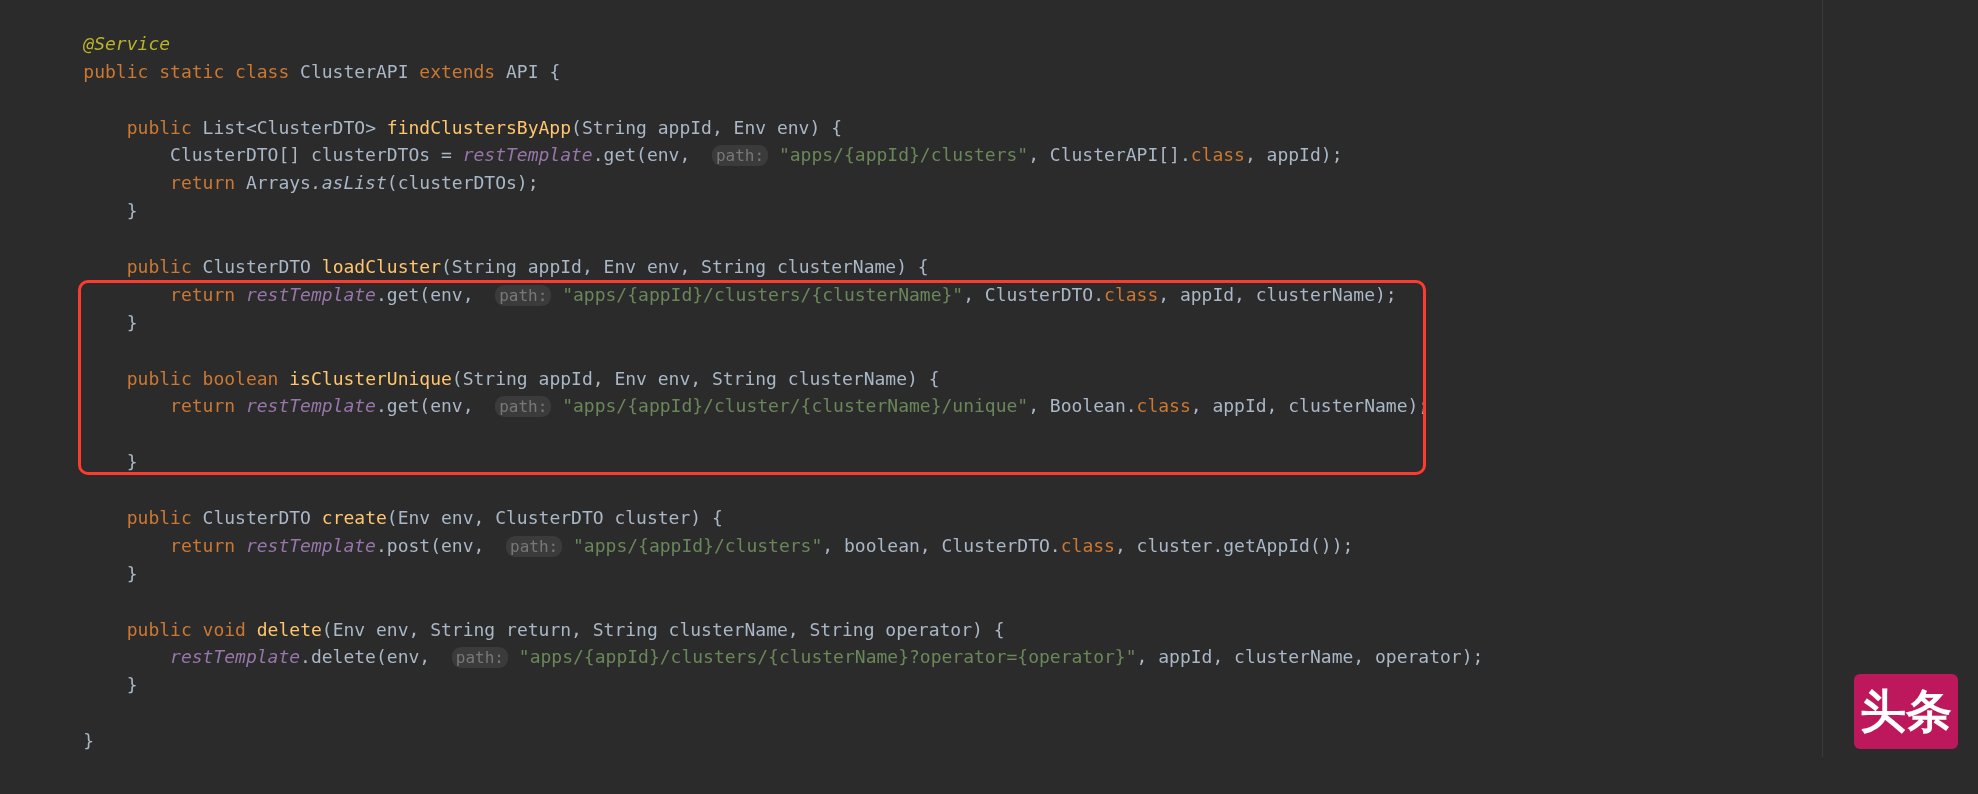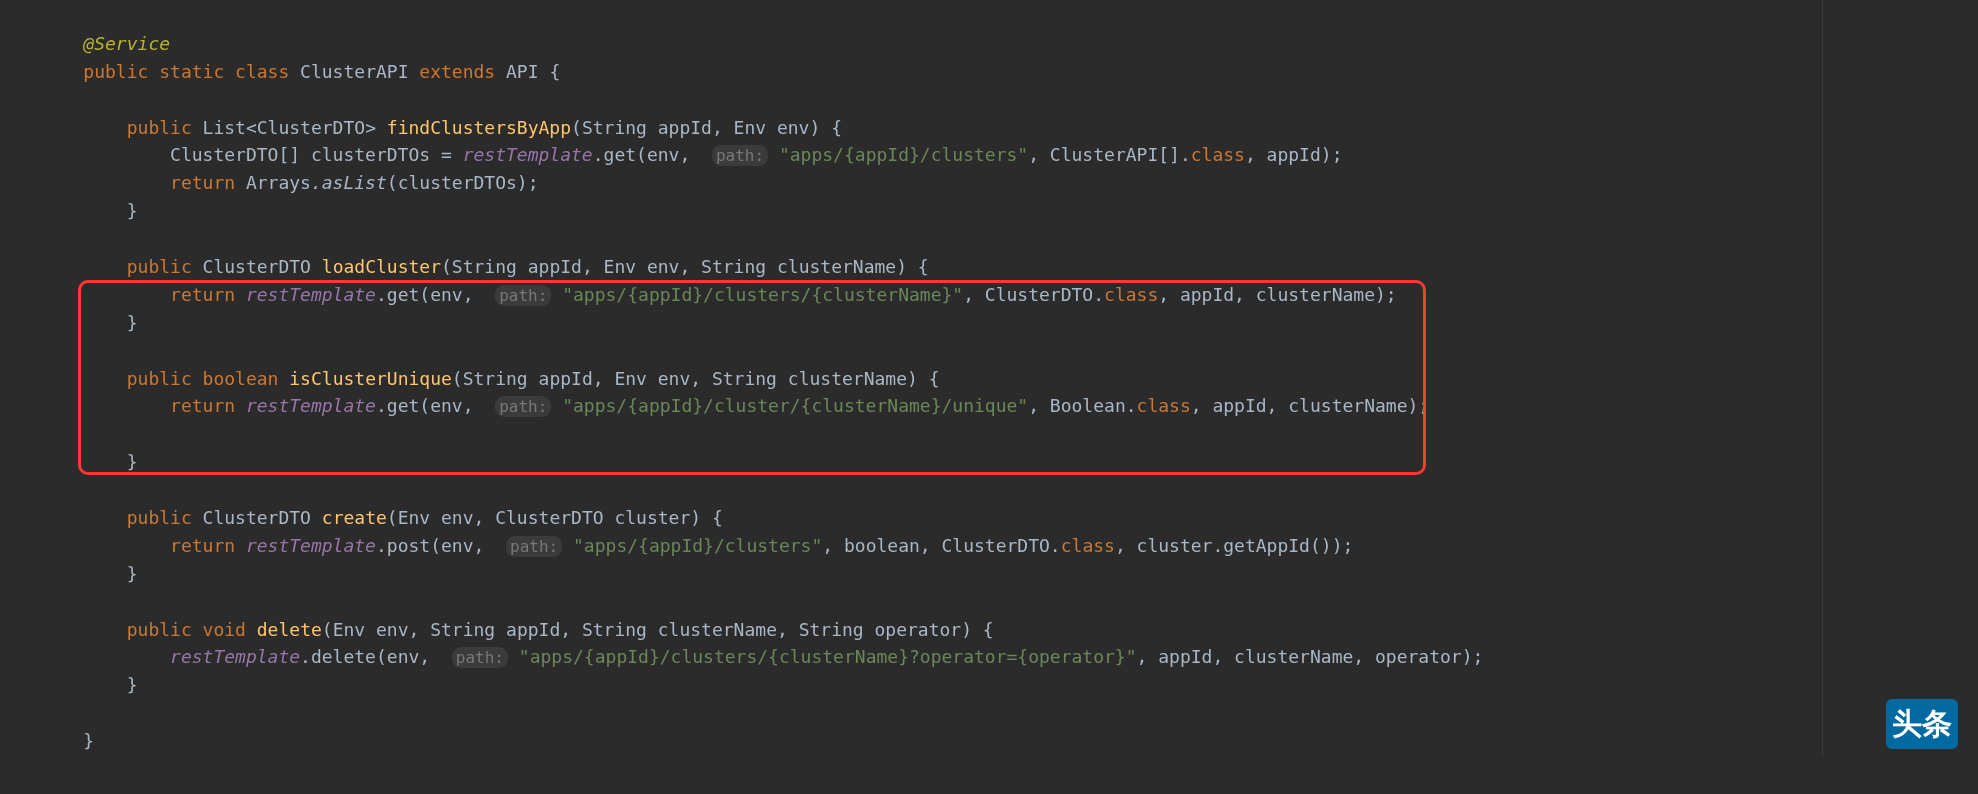--- a/index.html
+++ b/index.html
@@ -46,25 +46,25 @@
       right: 20px;
       font-family: sans-serif;
       font-size: 42px;
       color: #ffffff;
       font-weight: 500;
       display: flex;
       align-items: center;
       gap: 8px;
     }
     .watermark-logo {
-      background: #0369a1;
+      background: #be185d;
       color: white;
       padding: 2px 6px;
       border-radius: 6px;
-      font-size: 30px;
+      font-size: 46px;
       font-weight: bold;
     }
     .ruler-line {
       position: absolute;
       right: 155px;
       top: 0;
       bottom: 0;
       width: 1px;
       background: #3a3a3a;
     }
@@ -89,21 +89,21 @@
 <span> </span>
 <span>        <span class="keyword">public</span> <span class="keyword">boolean</span> <span class="method-decl">isClusterUnique</span><span class="plain">(String appId, Env env, String clusterName) {</span></span>
 <span>            <span class="keyword">return </span><span class="field">restTemplate</span><span class="plain">.get(env, </span> <span class="param-hint">path:</span> <span class="string">"apps/{appId}/cluster/{clusterName}/unique"</span><span class="plain">, Boolean.</span><span class="keyword">class</span><span class="plain">, appId, clusterName);</span></span>
 <span> </span>
 <span>        <span class="plain">}</span></span>
 <span> </span>
 <span>        <span class="keyword">public</span> <span class="type">ClusterDTO</span> <span class="method-decl">create</span><span class="plain">(Env env, ClusterDTO cluster) {</span></span>
 <span>            <span class="keyword">return </span><span class="field">restTemplate</span><span class="plain">.post(env, </span> <span class="param-hint">path:</span> <span class="string">"apps/{appId}/clusters"</span><span class="plain">, boolean, ClusterDTO.</span><span class="keyword">class</span><span class="plain">, cluster.getAppId());</span></span>
 <span>        <span class="plain">}</span></span>
 <span> </span>
-<span>        <span class="keyword">public</span> <span class="keyword">void</span> <span class="method-decl">delete</span><span class="plain">(Env env, String appId, String clusterName, String operator) {</span></span>
+<span>        <span class="keyword">public</span> <span class="keyword">void</span> <span class="method-decl">delete</span><span class="plain">(Env env, String return, String clusterName, String operator) {</span></span>
 <span>            <span class="field">restTemplate</span><span class="plain">.delete(env, </span> <span class="param-hint">path:</span> <span class="string">"apps/{appId}/clusters/{clusterName}?operator={operator}"</span><span class="plain">, appId, clusterName, operator);</span></span>
 <span>        <span class="plain">}</span></span>
 <span> </span>
 <span>    <span class="plain">}</span></span>
 </div>
 
 <div class="highlight-box"></div>
 
 <div class="watermark">
   <span class="watermark-logo">头条</span>

